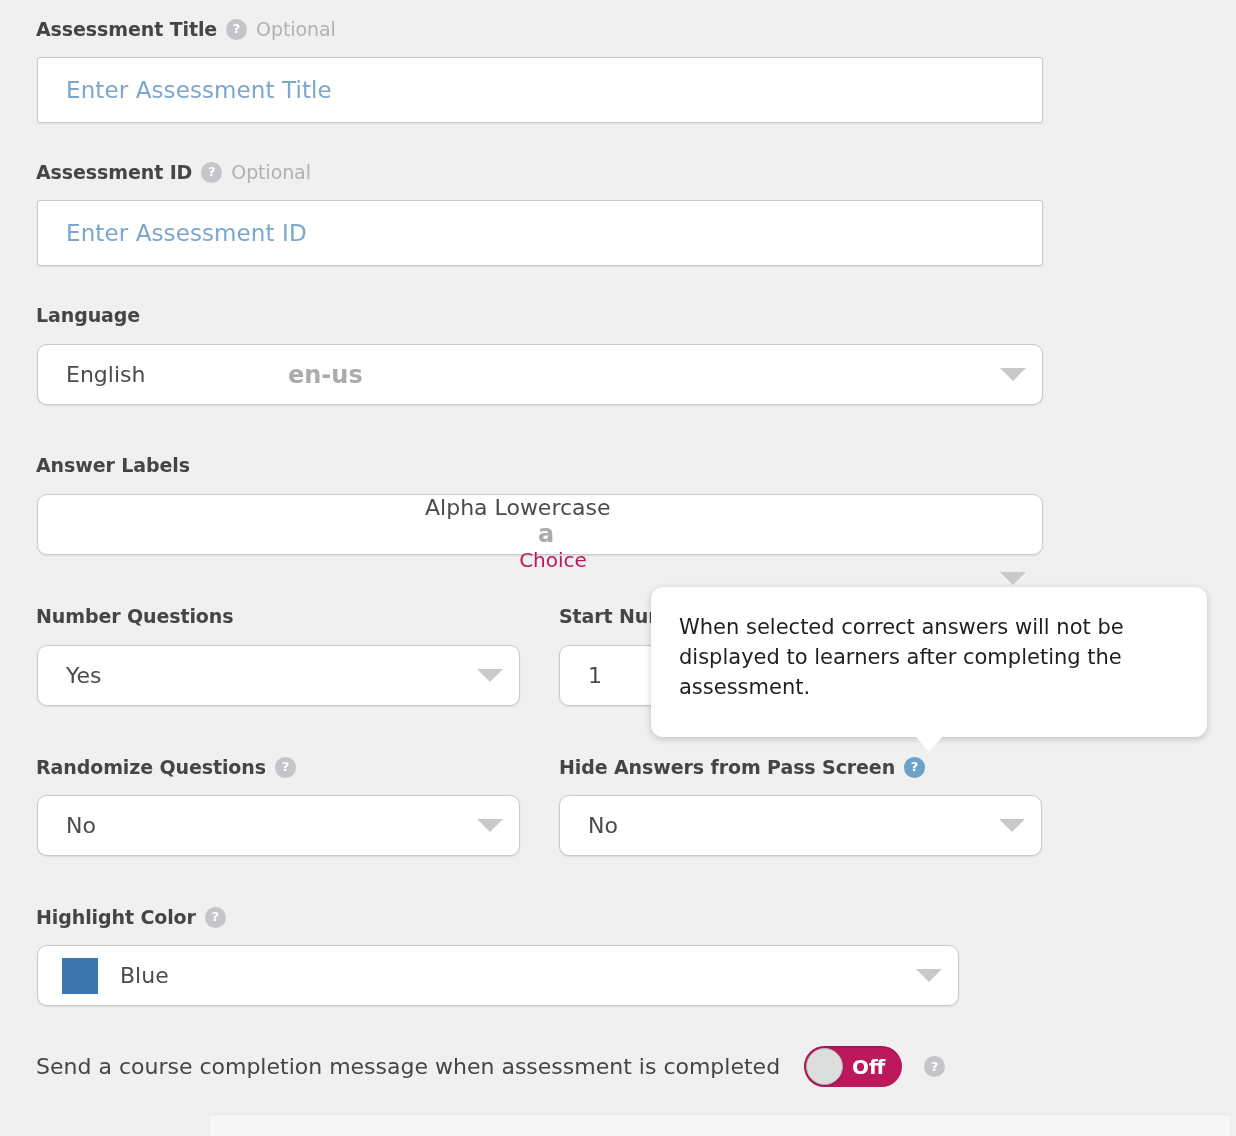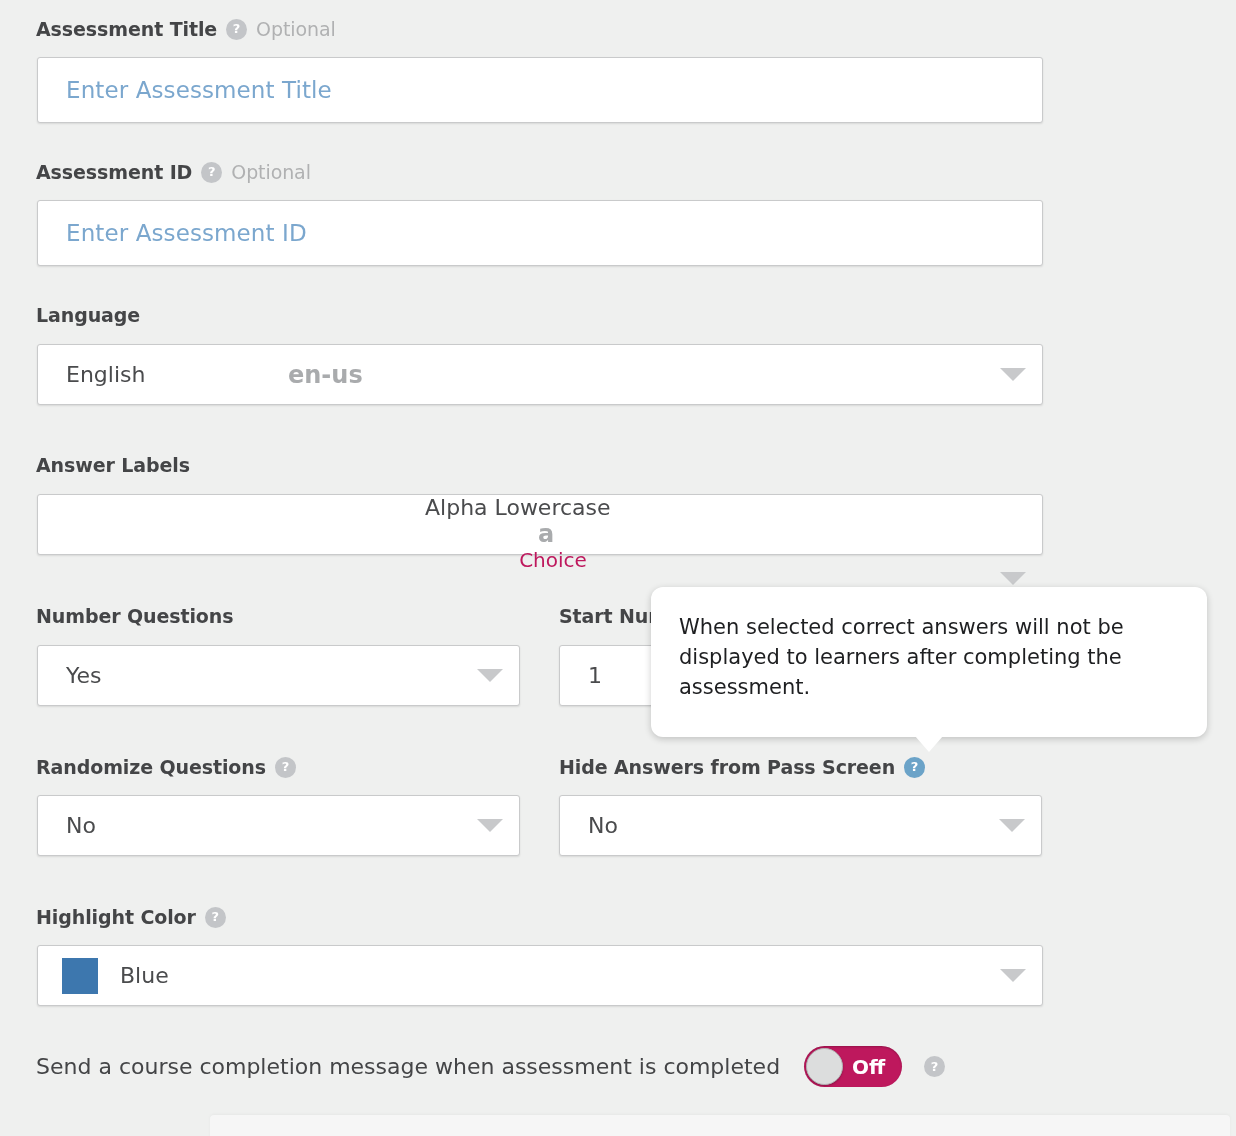--- a/index.html
+++ b/index.html
@@ -77,21 +77,21 @@
     font-size: 23px;
     color: #7ba7ce;
     letter-spacing: 0.1px;
   }
 
   
   .select-field {
     position: absolute;
     background: #ffffff;
     border: 1px solid #c9cacb;
-    border-radius: 3px;
+    border-radius: 10px;
     box-shadow: 0 1px 2px rgba(0,0,0,0.10);
     display: flex;
     align-items: center;
     padding-left: 28px;
     padding-right: 16px;
   }
   .select-value {
     font-size: 22px;
     color: #4a4b4d;
     white-space: nowrap;
@@ -298,21 +298,21 @@
     <span class="select-value">No</span>
     <span class="caret"></span>
   </div>
 
   <div class="field-label" style="left:36px; top:906px;">
     <span>Highlight Color</span>
     <span class="help-icon">
         <span>?</span>
       </span>
   </div>
-  <div class="select-field" style="left:37px; top:945px; width:1006px; height:61px; padding-left:24px;">
+  <div class="select-field" style="left:37px; top:945px; width:922px; height:61px; padding-left:24px;">
     <span class="swatch"></span>
     <span class="select-value">Blue</span>
     <span class="caret"></span>
   </div>
 
   <div class="toggle-row" style="left:36px; top:1046px;">
     <span class="toggle-row-label">Send a course completion message when assessment is completed</span>
     <span class="toggle">
       <span class="toggle-knob"></span>
       <span class="toggle-label">Off</span>

